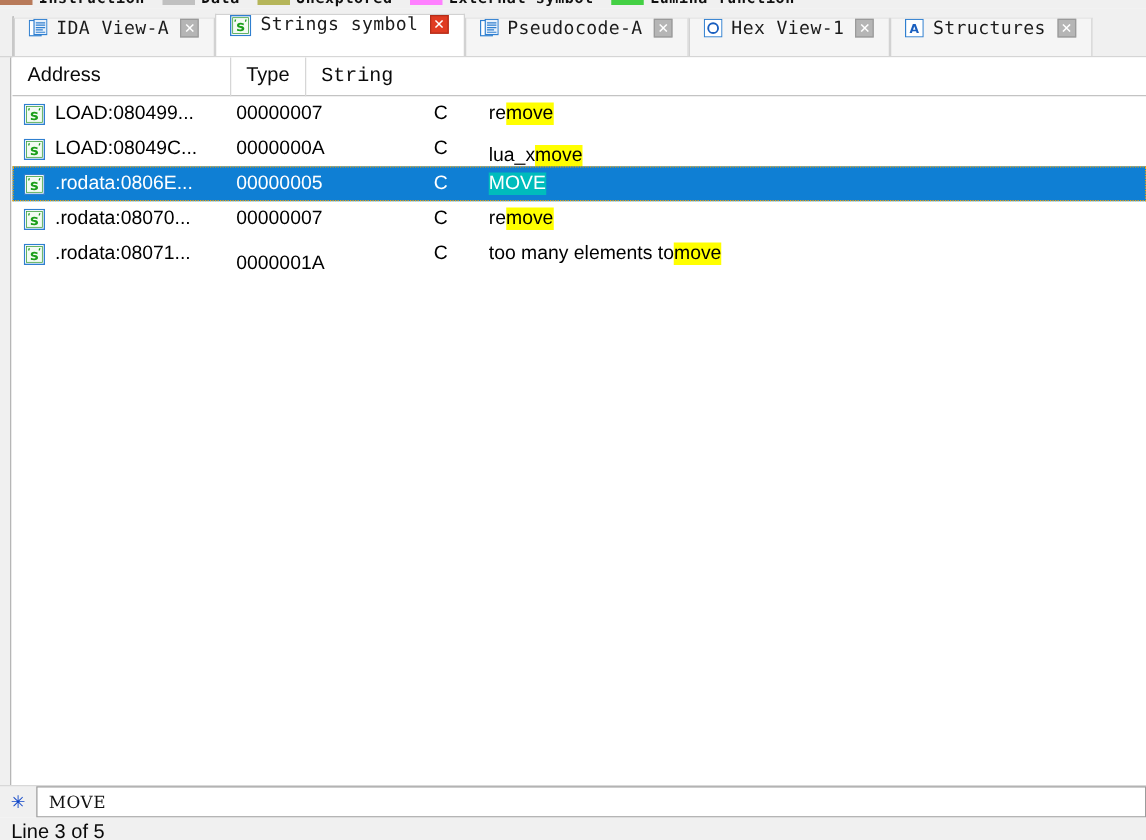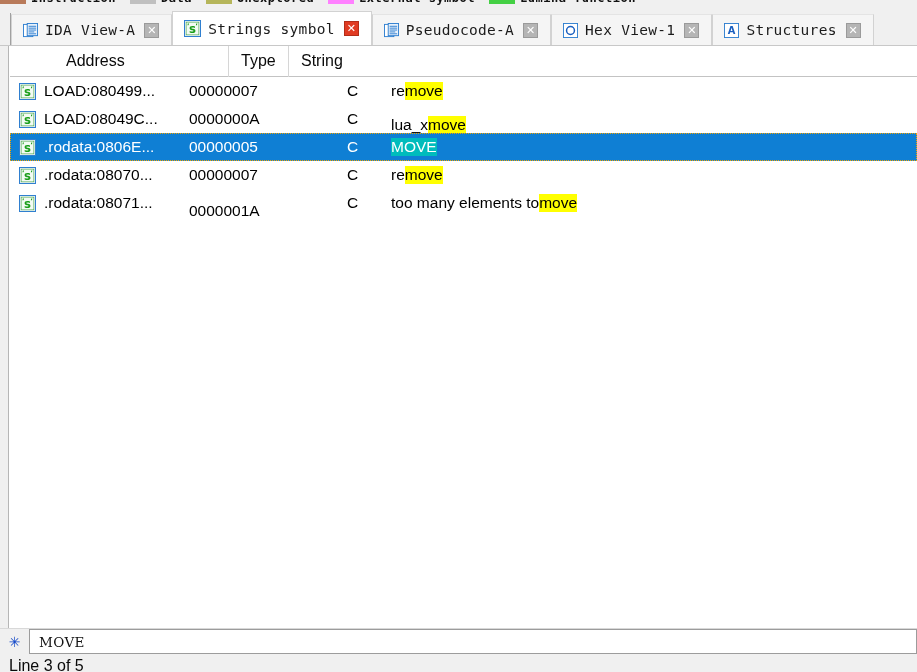--- a/index.html
+++ b/index.html
@@ -59,21 +59,20 @@
   }
   #tabbar-leftgutter {
     width: 10px; height: 32px;
     border-right: 1px solid #a0a0a0;
     background: #f0f0f0;
     flex: 0 0 auto;
   }
   .tab {
     height: 31px;
     display: flex;
-    align-items: center;
     padding: 0 12px 0 11px;
     background: #f5f5f5;
     border-left: 1px solid #d2d2d2;
     border-right: 1px solid #d2d2d2;
     border-top: 1px solid #e4e4e4;
     box-sizing: border-box;
     flex: 0 0 auto;
     position: relative;
   }
   .tab.active {
@@ -137,36 +136,35 @@
   }
 
   
   #list-header {
     height: 31px;
     display: flex;
     align-items: center;
     background: #ffffff;
     border-bottom: 1px solid #c3c3c3;
     box-sizing: border-box;
-    padding-left: 44px;
   }
   .hcell {
     height: 31px;
     display: flex;
     align-items: center;
     padding-left: 12px;
     box-sizing: border-box;
     font-family: "Liberation Sans", sans-serif;
     font-size: 16px;
     color: #0a0a0a;
     border-right: 1px solid #d6d6d6;
     flex: 0 0 auto;
     white-space: nowrap;
   }
-  .hcell.last { border-right: none; }
+  .hcell.last { border-right: none; font-family: Liberation Mono, monospace; }
 
   
   .row {
     height: 28px;
     display: flex;
     align-items: center;
     box-sizing: border-box;
     position: relative;
   }
   .row.selected {

